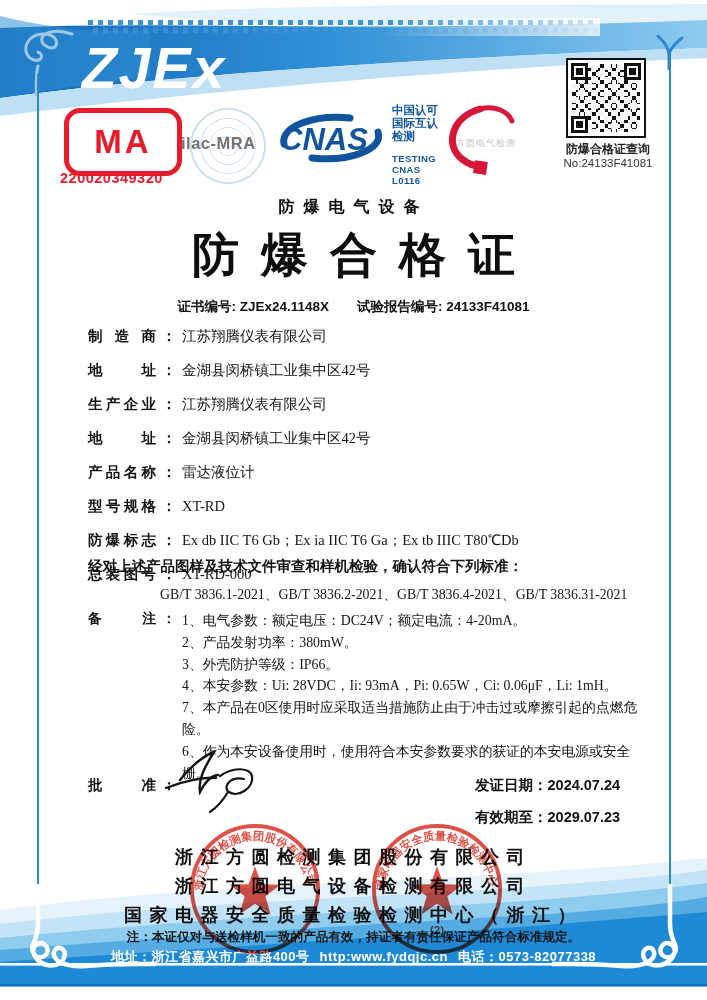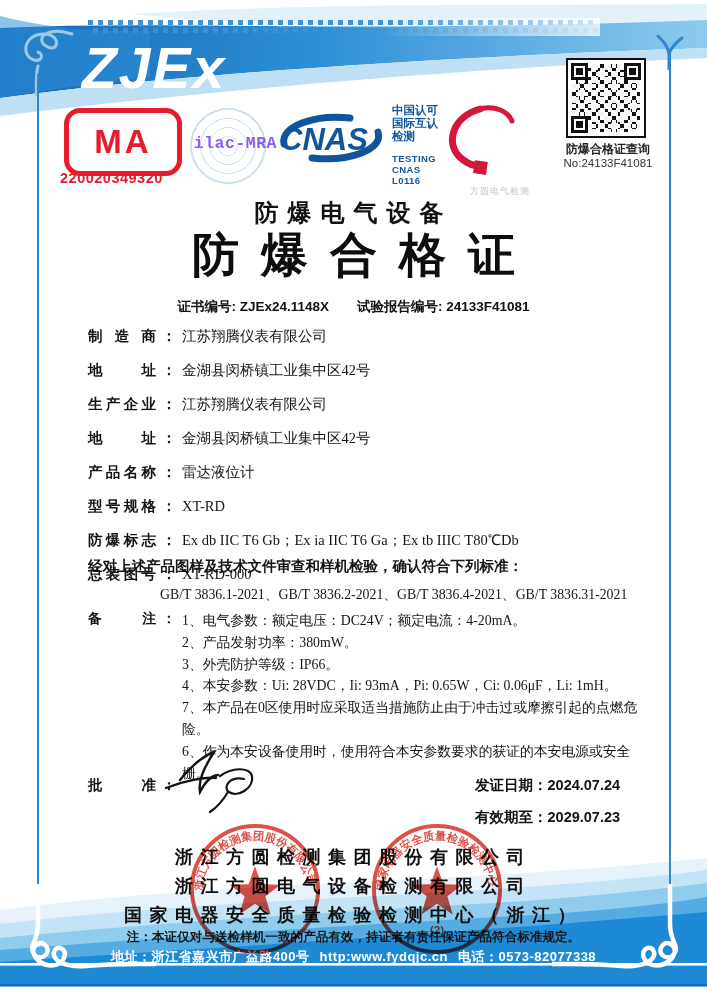--- a/index.html
+++ b/index.html
@@ -23,43 +23,43 @@
 
   
   .cma-box{left:64px;top:108px;width:108px;height:58px;z-index:4;
            border:5px solid #e61c2d;border-radius:16px;display:flex;align-items:center;justify-content:center;}
   .cma-box span{font-weight:800;font-size:33px;color:#e61c2d;letter-spacing:3px;font-family:"Liberation Sans",sans-serif;}
   .cma-num{left:60px;top:170px;width:120px;z-index:4;color:#e61c2d;font-weight:700;font-size:14.5px;letter-spacing:.5px;}
   .ilac{left:187px;top:108px;width:82px;height:82px;z-index:4;}
   .ilac .globe{position:absolute;left:3px;top:0;width:74px;height:74px;border-radius:50%;
                border:1px solid #bcd9ec;
                background:repeating-radial-gradient(circle at 50% 50%, rgba(170,206,232,.55) 0 1px, rgba(255,255,255,0) 1px 9px);}
-  .ilac .txt{position:absolute;left:-6px;top:26px;width:96px;text-align:right;font-weight:700;
-             font-size:16.5px;color:#8b5cf6;letter-spacing:.5px;font-family:Liberation Mono, monospace;}
+  .ilac .txt{position:absolute;left:-6px;top:26px;width:96px;text-align:left;font-weight:700;
+             font-size:16.5px;color:#737373;letter-spacing:.5px;}
   .cnas{left:280px;top:108px;z-index:4;width:170px;height:70px;}
   .cnas-word{position:absolute;left:0;top:14px;font-weight:800;font-style:italic;font-size:31px;color:#10549c;}
   .cnas-arc{position:absolute;left:-8px;top:2px;width:120px;height:56px;}
   .cnas-side{position:absolute;left:112px;top:-4px;font-size:11.5px;font-weight:700;color:#10549c;line-height:13px;}
   .cnas-sub{position:absolute;left:112px;top:37px;font-size:9.5px;font-weight:800;color:#10549c;line-height:11px;letter-spacing:.4px;margin-top:8px;}
   .fylogo{left:428px;top:103px;width:130px;height:86px;z-index:4;}
-  .fylogo .faint{position:absolute;left:42px;top:34px;font-size:9px;color:#c9c2c2;letter-spacing:1px;white-space:nowrap;margin-top:48px;}
+  .fylogo .faint{position:absolute;left:28px;top:34px;font-size:9px;color:#c9c2c2;letter-spacing:1px;white-space:nowrap;}
   .qr{left:566px;top:58px;width:80px;height:80px;z-index:4;background:#fff;border:2px solid #111;padding:2px;box-sizing:border-box;}
   .qr-pat{position:absolute;inset:4px;
       background-image:
         repeating-conic-gradient(rgba(255,255,255,.95) 0 25%, rgba(255,255,255,0) 0 50%),
         repeating-conic-gradient(#141414 0 25%, #ffffff 0 50%);
       background-size:13px 13px,8px 8px;}
   .finder{position:absolute;width:17px;height:17px;border:3px solid #111;background:#fff;box-sizing:border-box;}
   .finder::before{content:"";position:absolute;inset:2px;background:#111;}
   .f-tl{left:3px;top:3px;} .f-tr{right:3px;top:3px;} .f-bl{left:3px;bottom:3px;}
   .qr-label{left:556px;top:141px;width:104px;text-align:center;z-index:4;font-size:12px;font-weight:700;color:#222;}
   .qr-no{left:556px;top:157px;width:104px;text-align:center;z-index:4;font-size:11.5px;color:#333;font-family:"Liberation Sans",sans-serif;}
 
   
-  .t-super{left:0;top:197px;width:707px;text-align:center;z-index:4;font-size:24px;font-weight:800;letter-spacing:9px;color:#111;}
+  .t-super{left:0;top:197px;width:707px;text-align:center;z-index:4;font-size:16px;font-weight:800;letter-spacing:9px;color:#111;}
   .t-main{left:0;top:224px;width:707px;text-align:center;z-index:4;font-size:47px;font-weight:800;letter-spacing:22px;text-indent:22px;color:#0d0d0d;}
   .t-certline{left:0;top:298px;width:707px;text-align:center;z-index:4;font-size:13.5px;font-weight:700;color:#111;}
   .t-certline .gap{display:inline-block;width:28px;}
 
   
   .fields{left:88px;top:327px;width:540px;z-index:4;display:flex;flex-direction:column;gap:15px;}
   .frow{display:flex;align-items:baseline;font-size:14.5px;}
   .flabel{display:inline-block;width:68px;font-weight:700;text-align:justify;text-align-last:justify;color:#141414;}
   .fcolon{display:inline-block;width:26px;text-align:center;font-weight:700;}
   .fvalue{font-family:"Liberation Serif",serif;font-size:14.5px;color:#141414;}

